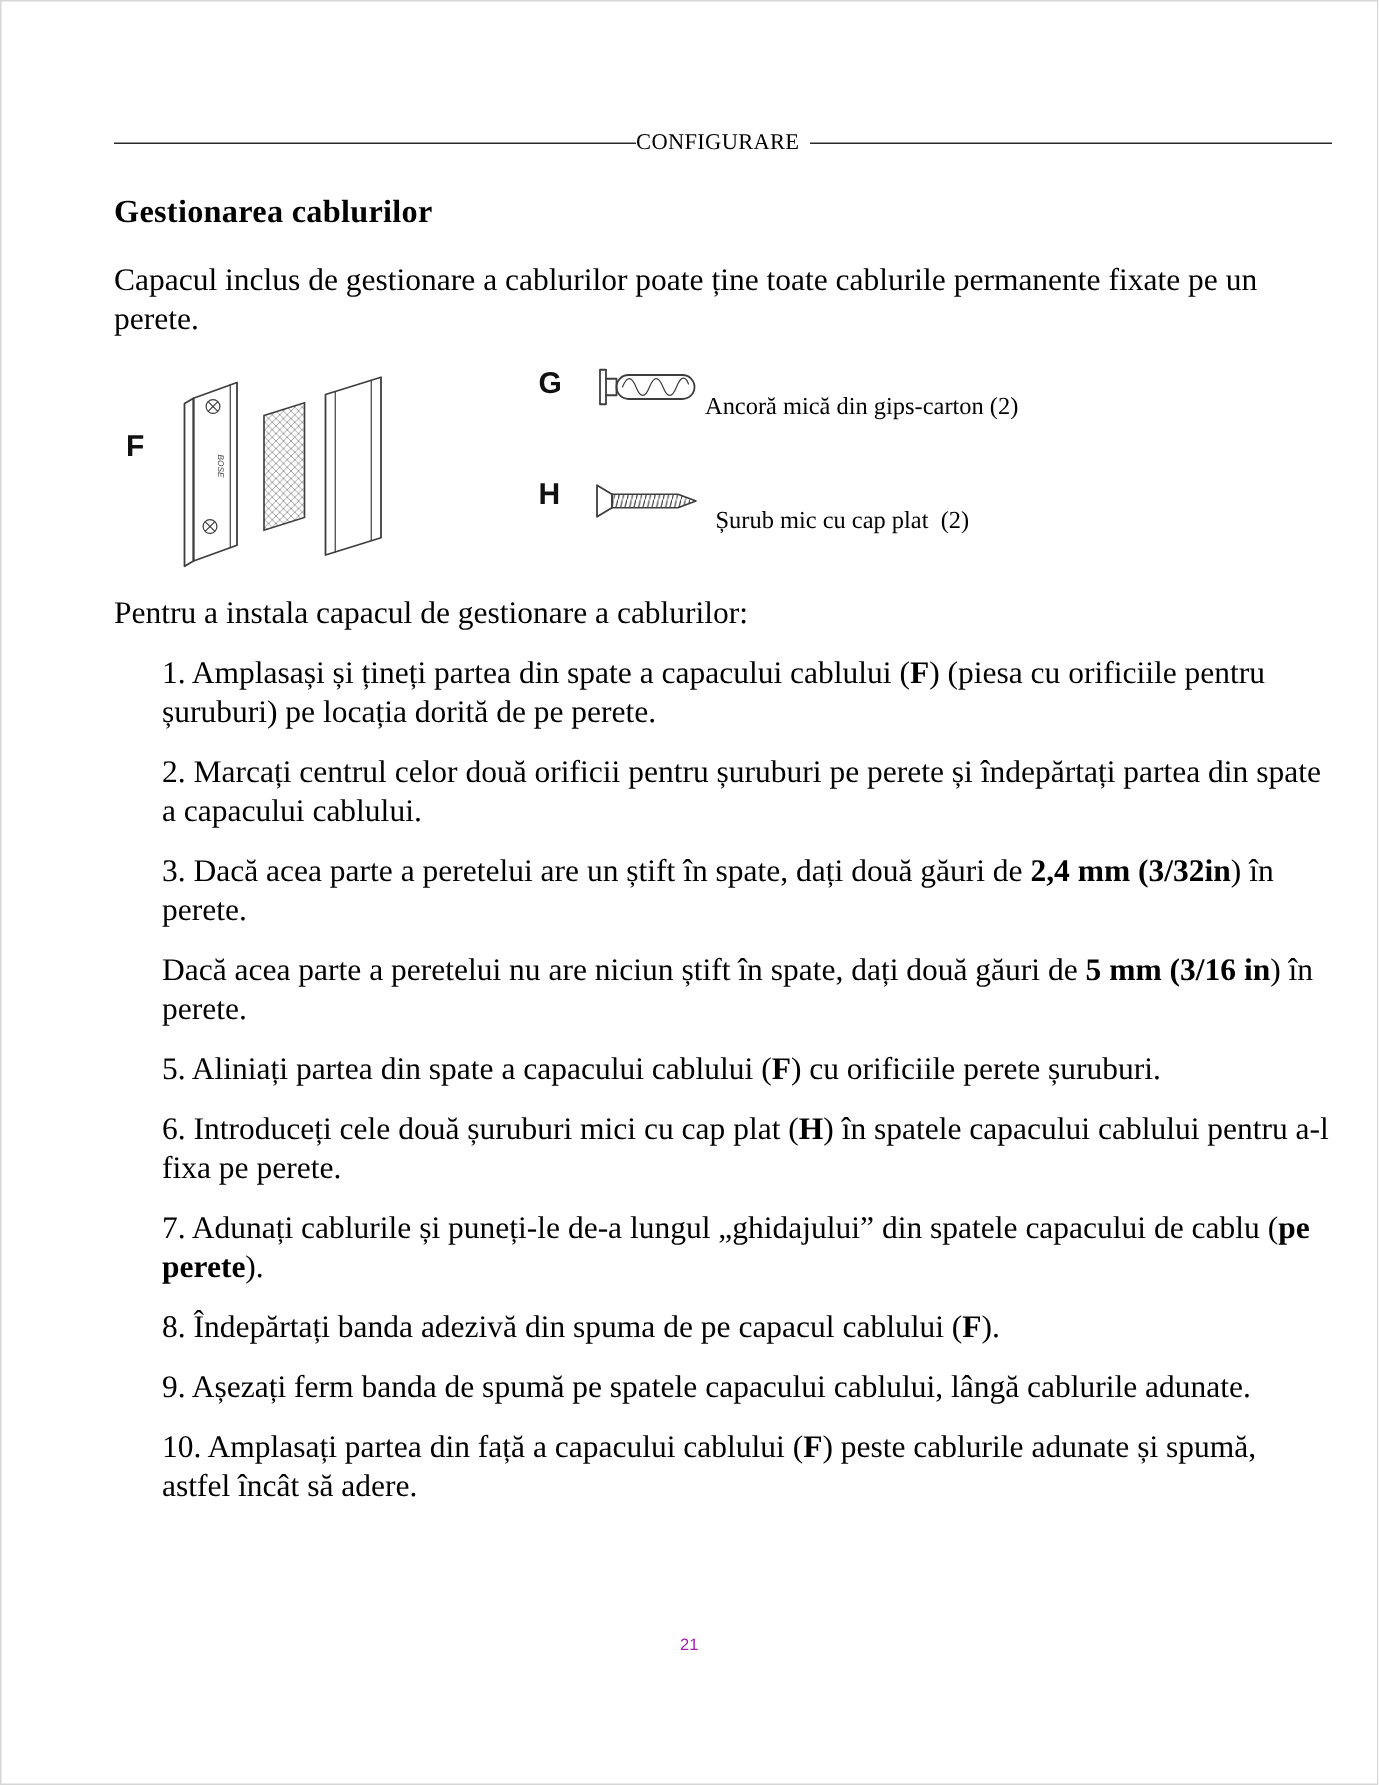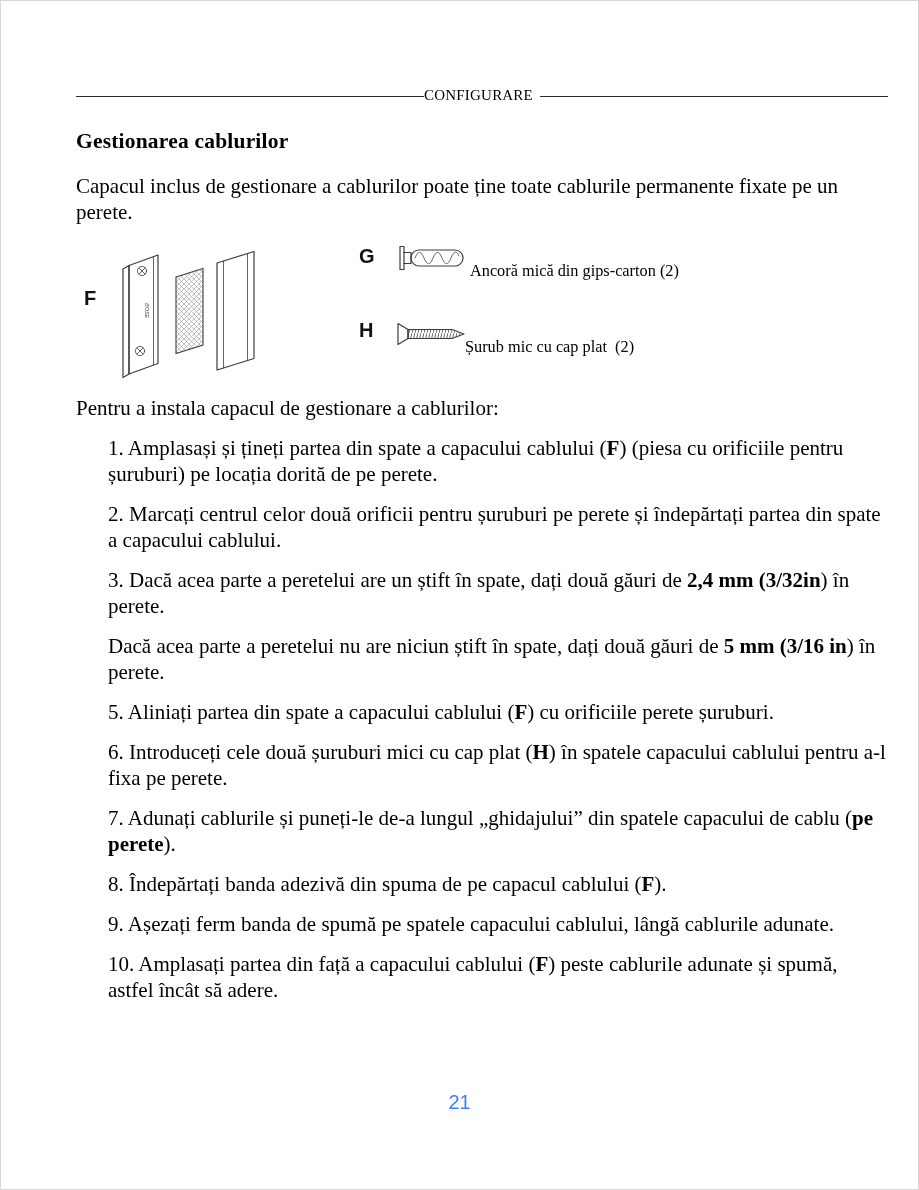--- a/index.html
+++ b/index.html
@@ -71,40 +71,40 @@
   .letter-h { left: 283px; top: 80px; }
   .svg-f { position: absolute; left: 33px;  top: 0; }
   .svg-g { position: absolute; left: 318px; top: 3px; }
   .svg-h { position: absolute; left: 318px; top: 82px; }
   .part-label {
     position: absolute;
     font-size: 16.3px;
     white-space: pre-wrap;
   }
   .label-g { left: 394px; top: 22px; }
-  .label-h { left: 389px; top: 98px; }
+  .label-h { left: 401px; top: 98px; }
 
   svg .ln {
     fill: none;
     stroke: #3d3d3d;
     stroke-width: 1.2;
     stroke-linejoin: round;
     stroke-linecap: round;
   }
   svg .thin { stroke-width: 0.8; }
 
   
   .page-number {
     position: absolute;
     left: 50%;
     transform: translateX(-50%);
     top: 1090px;
     font-family: "Liberation Sans", sans-serif;
-    font-size: 20px;
-    color: #3b82f6;
+    font-size: 11px;
+    color: #a21caf;
   }
 </style>
 </head>
 <body>
 
 <div class="page">
 
   <div class="header">
     <span class="rule"></span>
     <span class="header-title">CONFIGURARE</span>

